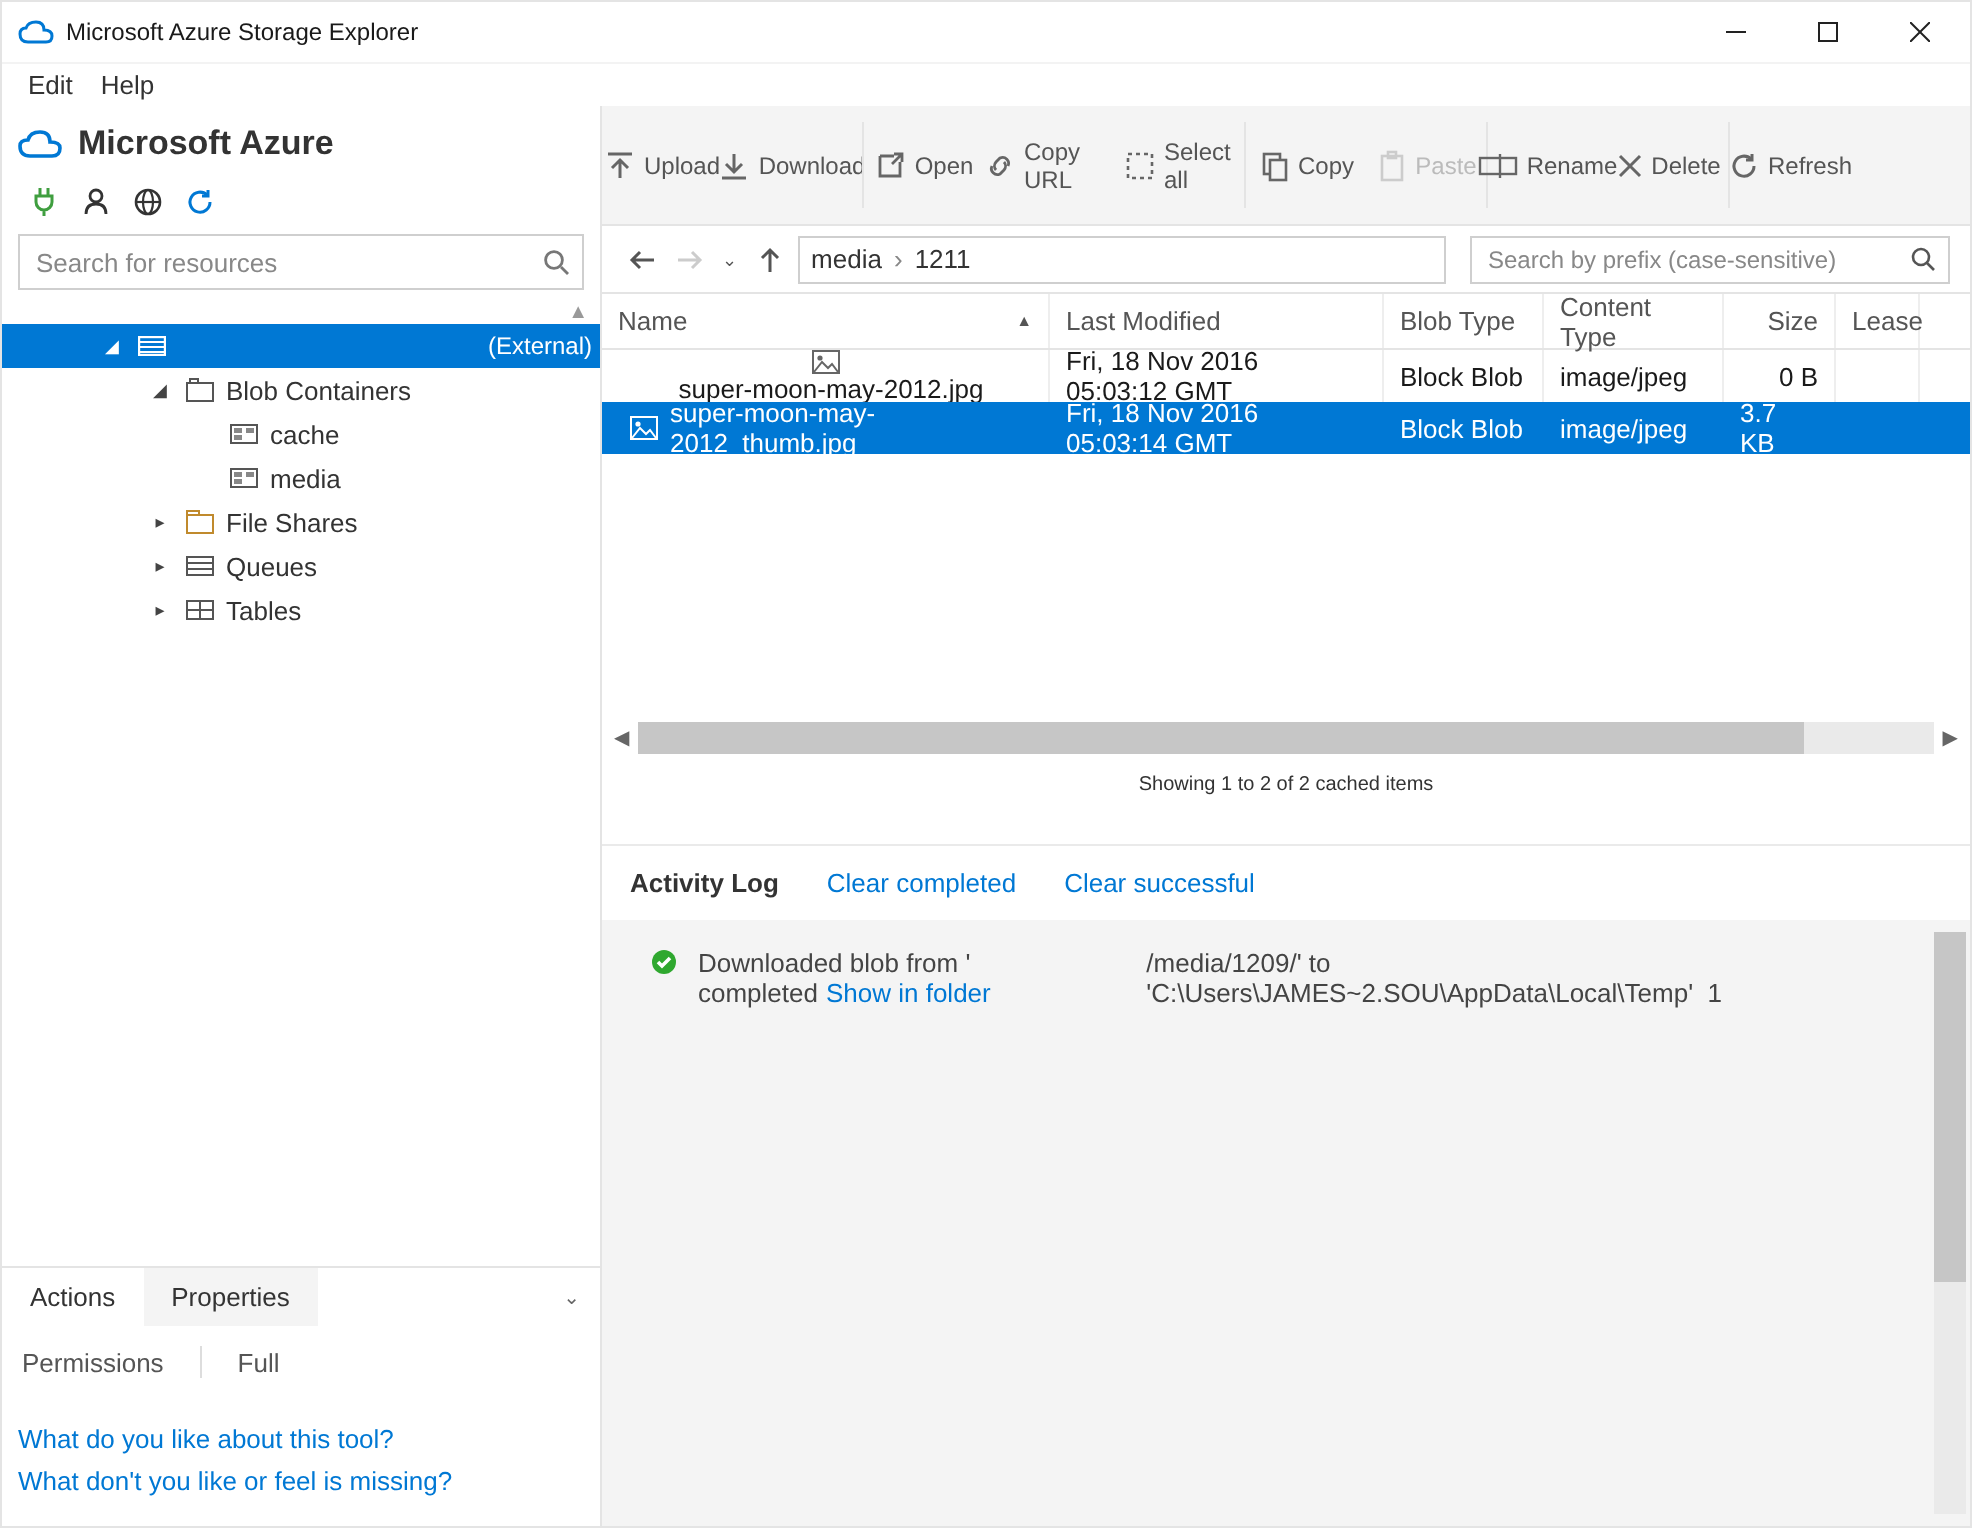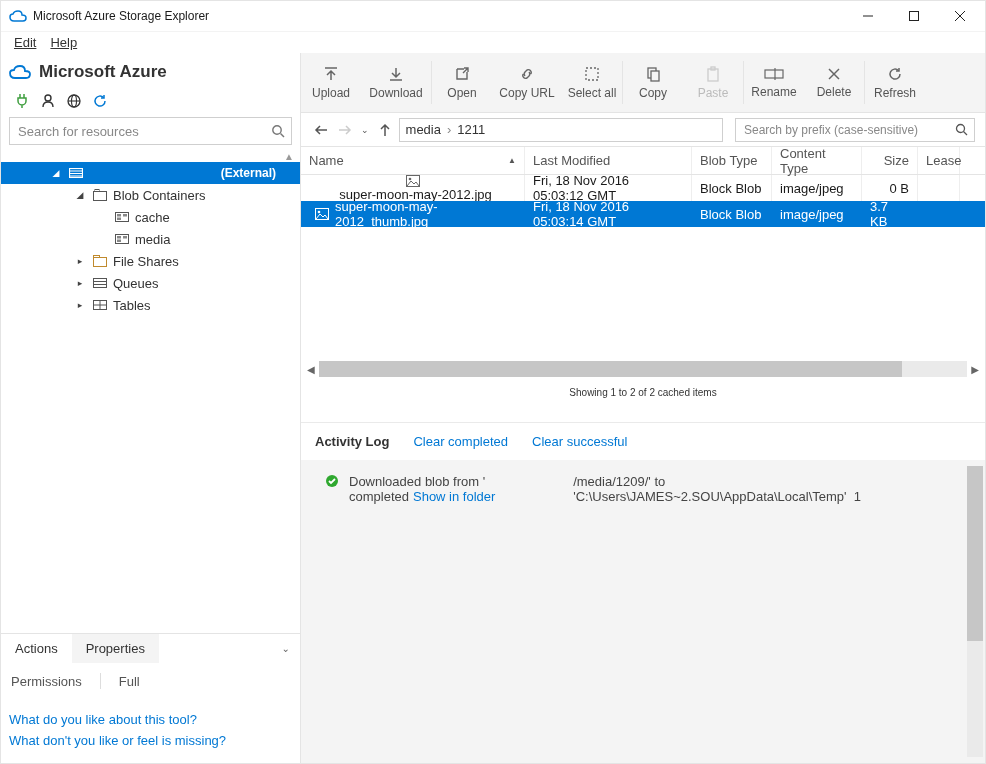--- a/index.html
+++ b/index.html
@@ -7,54 +7,54 @@
   .win { width:986px; height:764px; display:flex; flex-direction:column; border:1px solid #e4e4e4; }
   
   .titlebar { height:30px; display:flex; align-items:center; padding:0 2px 0 8px; font-size:12px; }
   .titlebar .cloud { color:#0078d4; margin-right:6px; }
   .titlebar .title { flex:0 0 auto; }
   .titlebar .spacer { flex:1; }
   .winbtn { width:46px; height:30px; display:flex; align-items:center; justify-content:center; color:#222; }
   .winbtn svg { stroke:#222; }
   
   .menubar { height:22px; display:flex; align-items:center; padding:0 6px; font-size:13px; color:#333; border-top:1px solid #f3f3f3;}
-  .menubar .mitem { padding:0 7px;text-decoration:underline; }
+  .menubar .mitem { padding:0 7px; }
   
   .mainarea { flex:1; display:flex; min-height:0; }
   
   .left { width:300px; display:flex; flex-direction:column; border-right:1px solid #e4e4e4; min-height:0;}
   .azhdr { display:flex; align-items:center; height:38px; padding:2px 8px;}
   .azhdr .cloud { color:#0078d4; margin-right:8px; font-size:20px;}
   .azhdr .txt { font-size:17px; font-weight:600; color:#333;}
   .icnrow { display:flex; align-items:center; gap:12px; padding:2px 0 6px 14px;}
   .icnrow .ic { color:#333; }
   .icnrow .ic.green { color:#3f9e3f;}
   .icnrow .ic.blue { color:#0078d4;}
   .search { margin:2px 8px 4px 8px; height:28px; border:1px solid #cfcfcf; display:flex; align-items:center; padding:0 6px; color:#888;}
   .search input { flex:1; border:none; outline:none; font-size:13px; color:#444;}
   .search input::placeholder{ color:#888;}
   .scrolltriangle { text-align:right; padding:2px 6px 0 0; font-size:10px; color:#999;}
   .tree { flex:1; overflow:auto;}
   .node { display:flex; align-items:center; height:22px; font-size:13px; color:#333; white-space:nowrap;}
   .node .arrow { width:10px; text-align:center; font-size:9px; color:#444;}
   .node.sel { background:#0078d4; color:#fff;}
   .node.sel .arrow { color:#fff;}
-  .right-label { margin-left:auto; padding-right:24px; font-size:12px;font-weight:bold;}
+  .right-label { margin-left:auto; padding-right:4px; font-size:12px;}
   .tabrow { display:flex; align-items:center; height:30px; border-top:1px solid #e4e4e4;}
   .tabrow .tab { padding:0 14px; height:100%; display:flex; align-items:center; font-size:13px; color:#333;}
   .tabrow .tab.active { background:#f4f4f4;}
   .tabrow .chev { margin-left:auto; padding-right:10px; color:#666; font-size:10px;}
   .perm { height:36px; display:flex; align-items:center; padding:0 10px; gap:18px; color:#555; font-size:13px;}
   .perm .divider { width:1px; height:16px; background:#ddd;}
   .leftfoot { margin-top:auto; padding:10px 8px 12px 8px;}
   .leftfoot a { display:block; color:#0078d4; text-decoration:none; font-size:13px; padding:3px 0;}
   
   .right { flex:1; display:flex; flex-direction:column; min-height:0; }
   .toolbar { height:60px; background:#f4f4f4; display:flex; align-items:stretch; border-bottom:1px solid #e4e4e4;}
-  .tb { width:60px; display:flex; flex-direction:column; align-items:center; justify-content:center; font-size:12px; color:#555; gap:4px;}
+  .tb { width:60px; display:flex; flex-direction:row; align-items:center; justify-content:center; font-size:12px; color:#555; gap:4px;}
   .tb.wide { width:70px;}
   .tb.disabled { color:#bbb;}
   .tb .ic { color:#666;}
   .tb.disabled .ic{ color:#ccc;}
   .tbsep { width:1px; background:#e4e4e4; margin:8px 0;}
   .locbar { height:34px; display:flex; align-items:center; padding:2px 10px; gap:4px; border-bottom:1px solid #e4e4e4;}
   .navbtn { width:20px; height:22px; display:flex; align-items:center; justify-content:center; color:#555;}
   .navbtn.disabled { color:#ccc;}
   .chevsmall { font-size:9px; color:#555; margin:0 2px;}
   .bcrumb { flex:1; height:24px; border:1px solid #cfcfcf; display:flex; align-items:center; padding:0 6px; font-size:13px; color:#333; gap:6px;}

